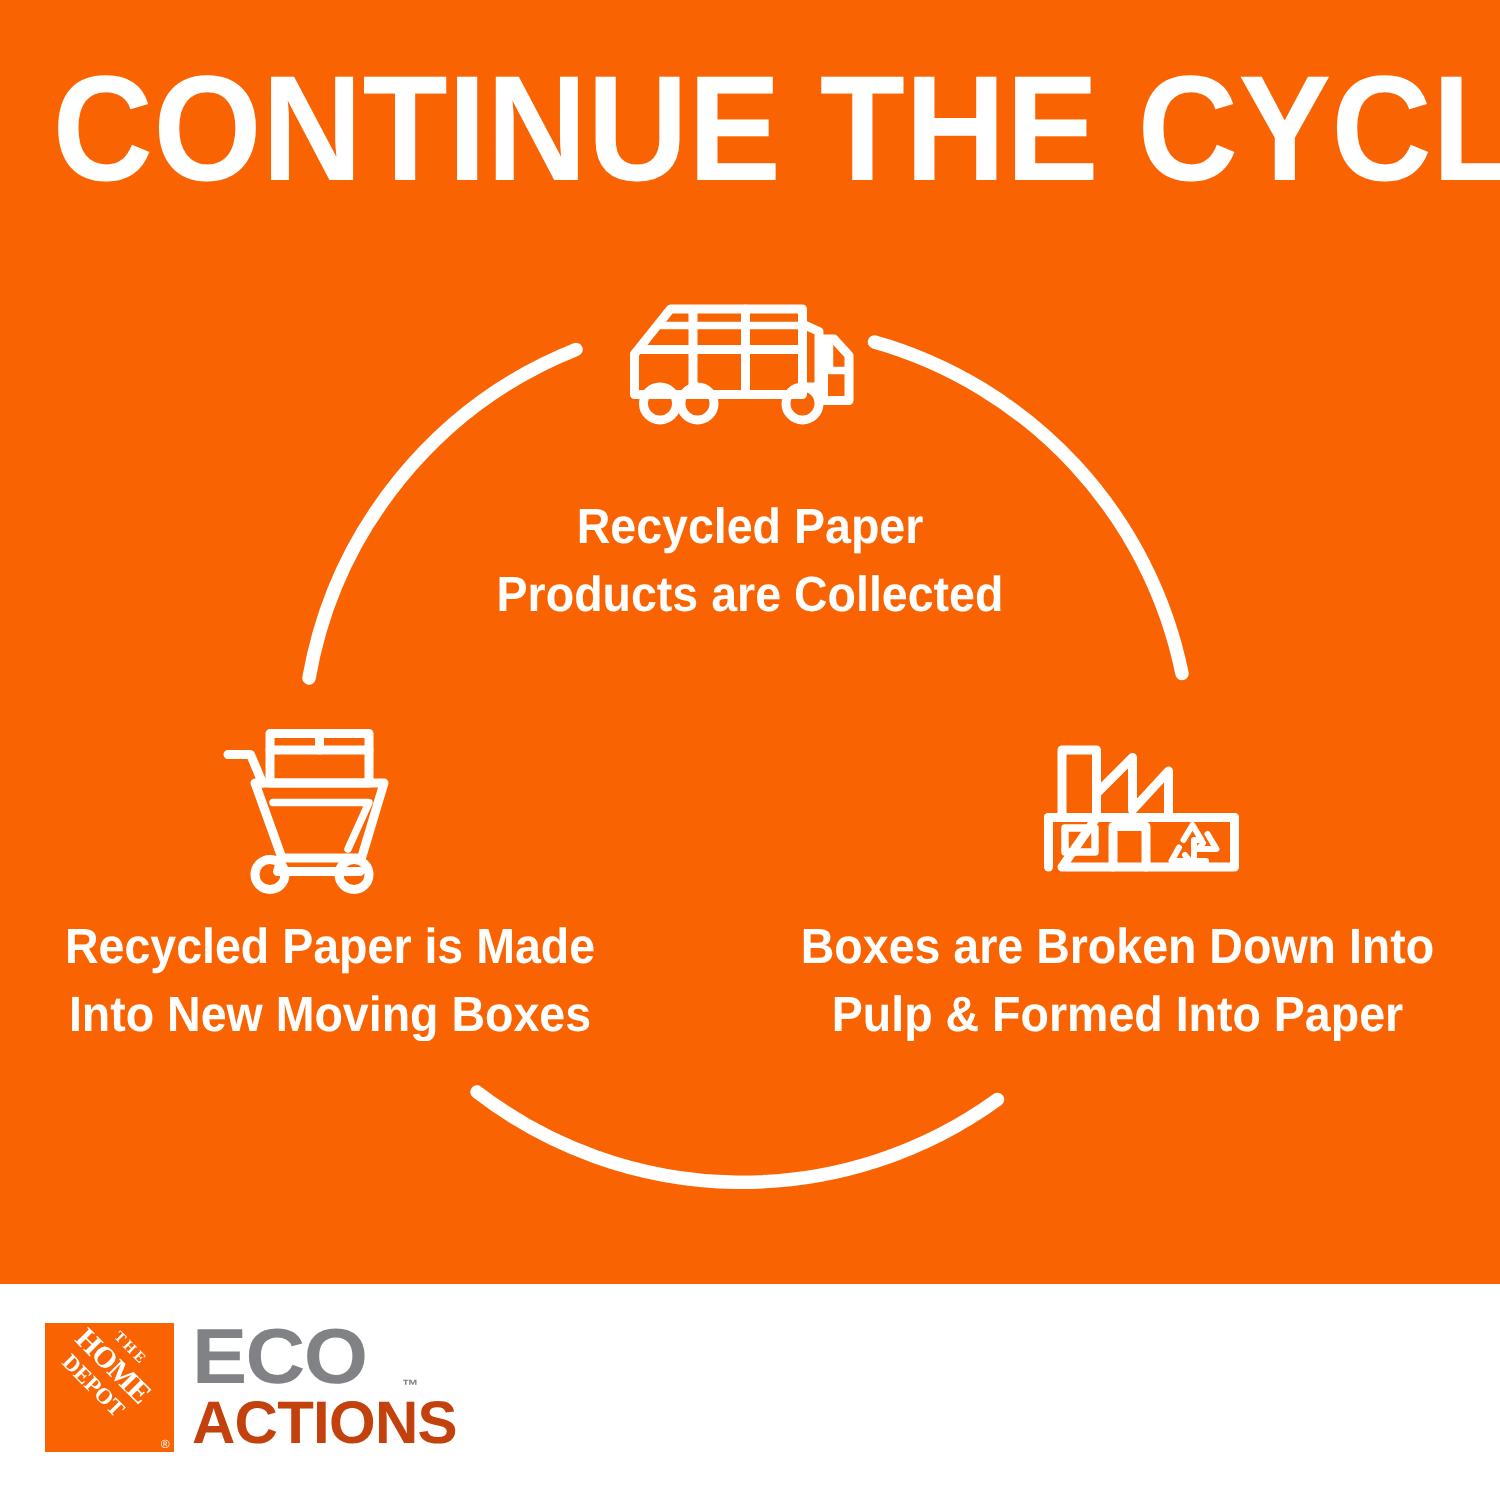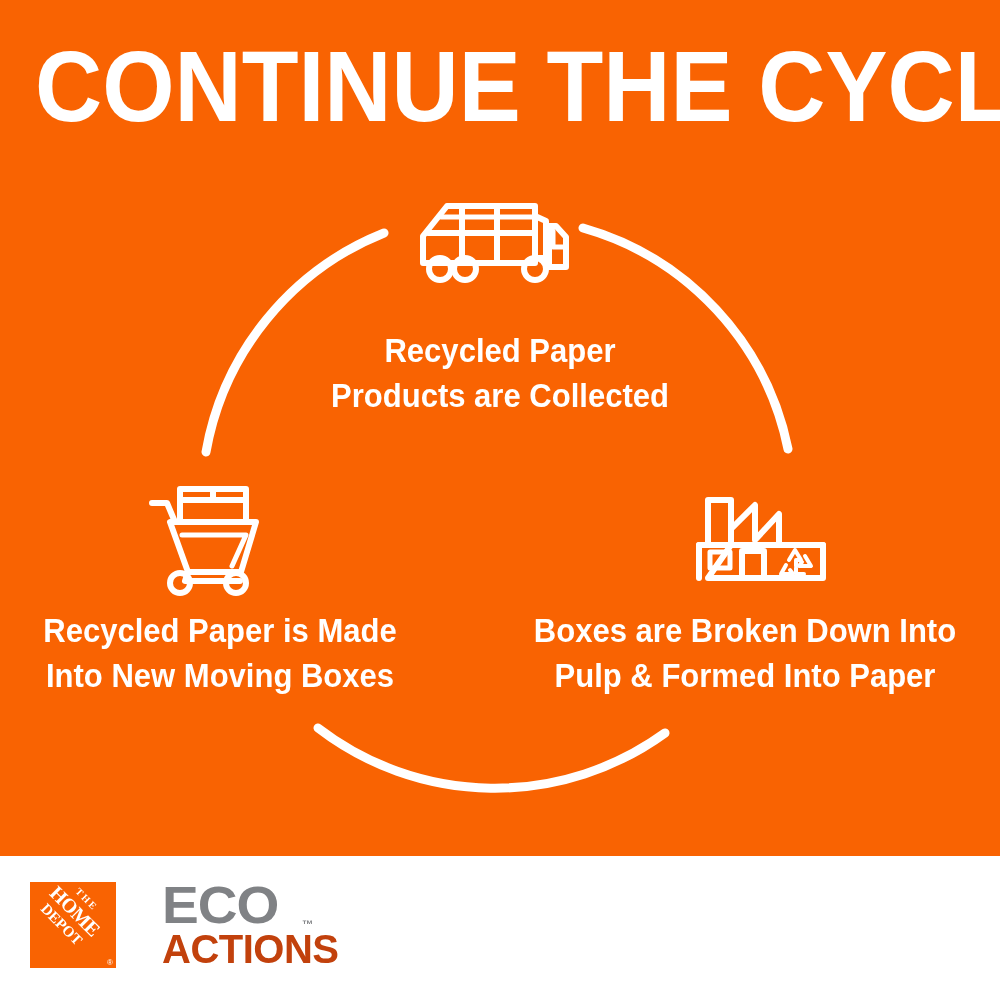--- a/index.html
+++ b/index.html
@@ -132,21 +132,20 @@
     font-size: 8px;
     color: #ffffff;
   }
 
   .eco-block {
     position: absolute;
     left: 128px;
     top: 24px;
     width: 160px;
     height: 92px;
-    margin-left: 34px;
   }
   .eco-line {
     position: absolute;
     left: 0;
     top: 0;
     color: #808285;
     font-family: "Liberation Sans Narrow", "Liberation Sans", sans-serif;
     font-weight: bold;
     font-size: 52px;
     line-height: 50px;

